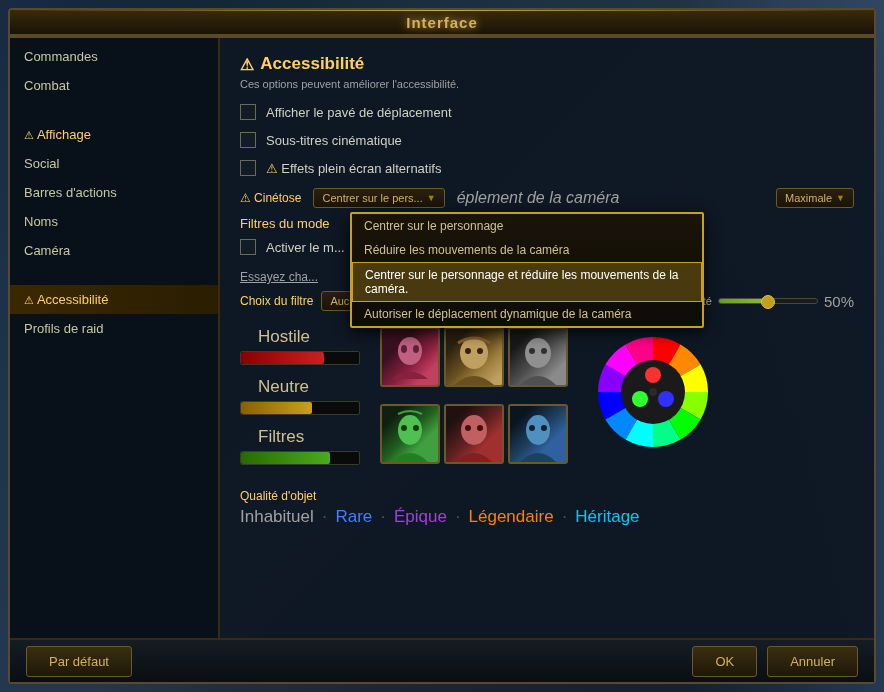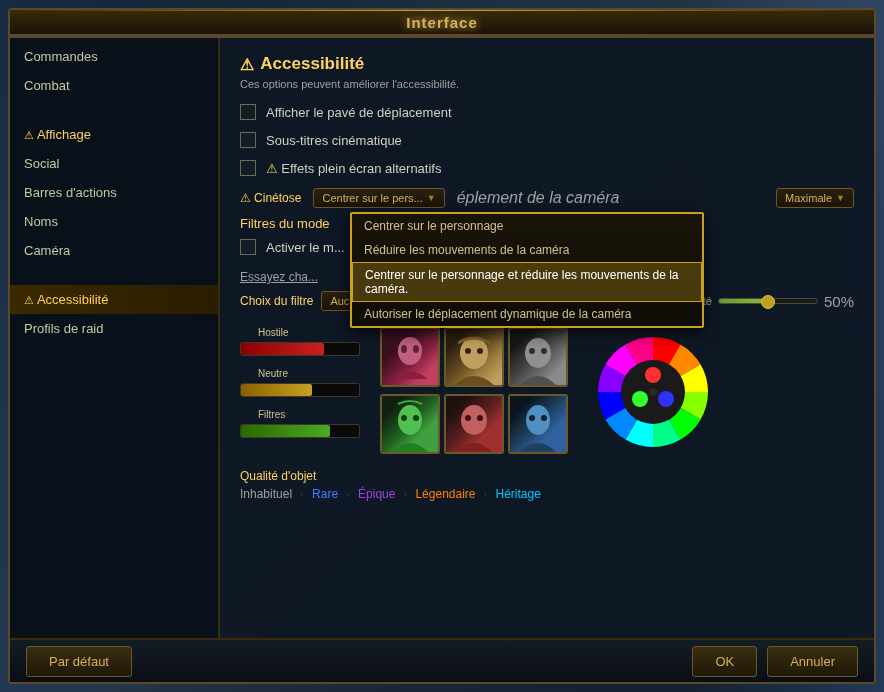--- a/index.html
+++ b/index.html
@@ -281,21 +281,21 @@
     }
 
     .bars-col {
       flex: 0 0 auto;
     }
     .bar-group {
       margin-bottom: 12px;
     }
     .bar-label {
       color: #d0c090;
-      font-size: 10px;
+      font-size: 17px;
       margin-bottom: 4px;
       padding-left: 18px;
     }
     .bar-track {
       width: 120px;
       height: 14px;
       background: #0a0a0a;
       border: 1px solid #3a3a2a;
       border-radius: 2px;
     }
@@ -356,21 +356,21 @@
       margin-top: 12px;
     }
     .quality-title {
       color: #ffd060;
       font-size: 12px;
       margin-bottom: 4px;
     }
     .quality-items {
       display: flex;
       gap: 8px;
-      font-size: 12px;
+      font-size: 17px;
     }
     .q-commun { color: #a0a0a0; }
     .q-rare { color: #4080ff; }
     .q-epique { color: #a040e0; }
     .q-legendaire { color: #ff8000; }
     .q-heritage { color: #00c8ff; }
 
     .bottom-bar {
       height: 44px;
       background: linear-gradient(to top, #0a0e14, #141c24);

